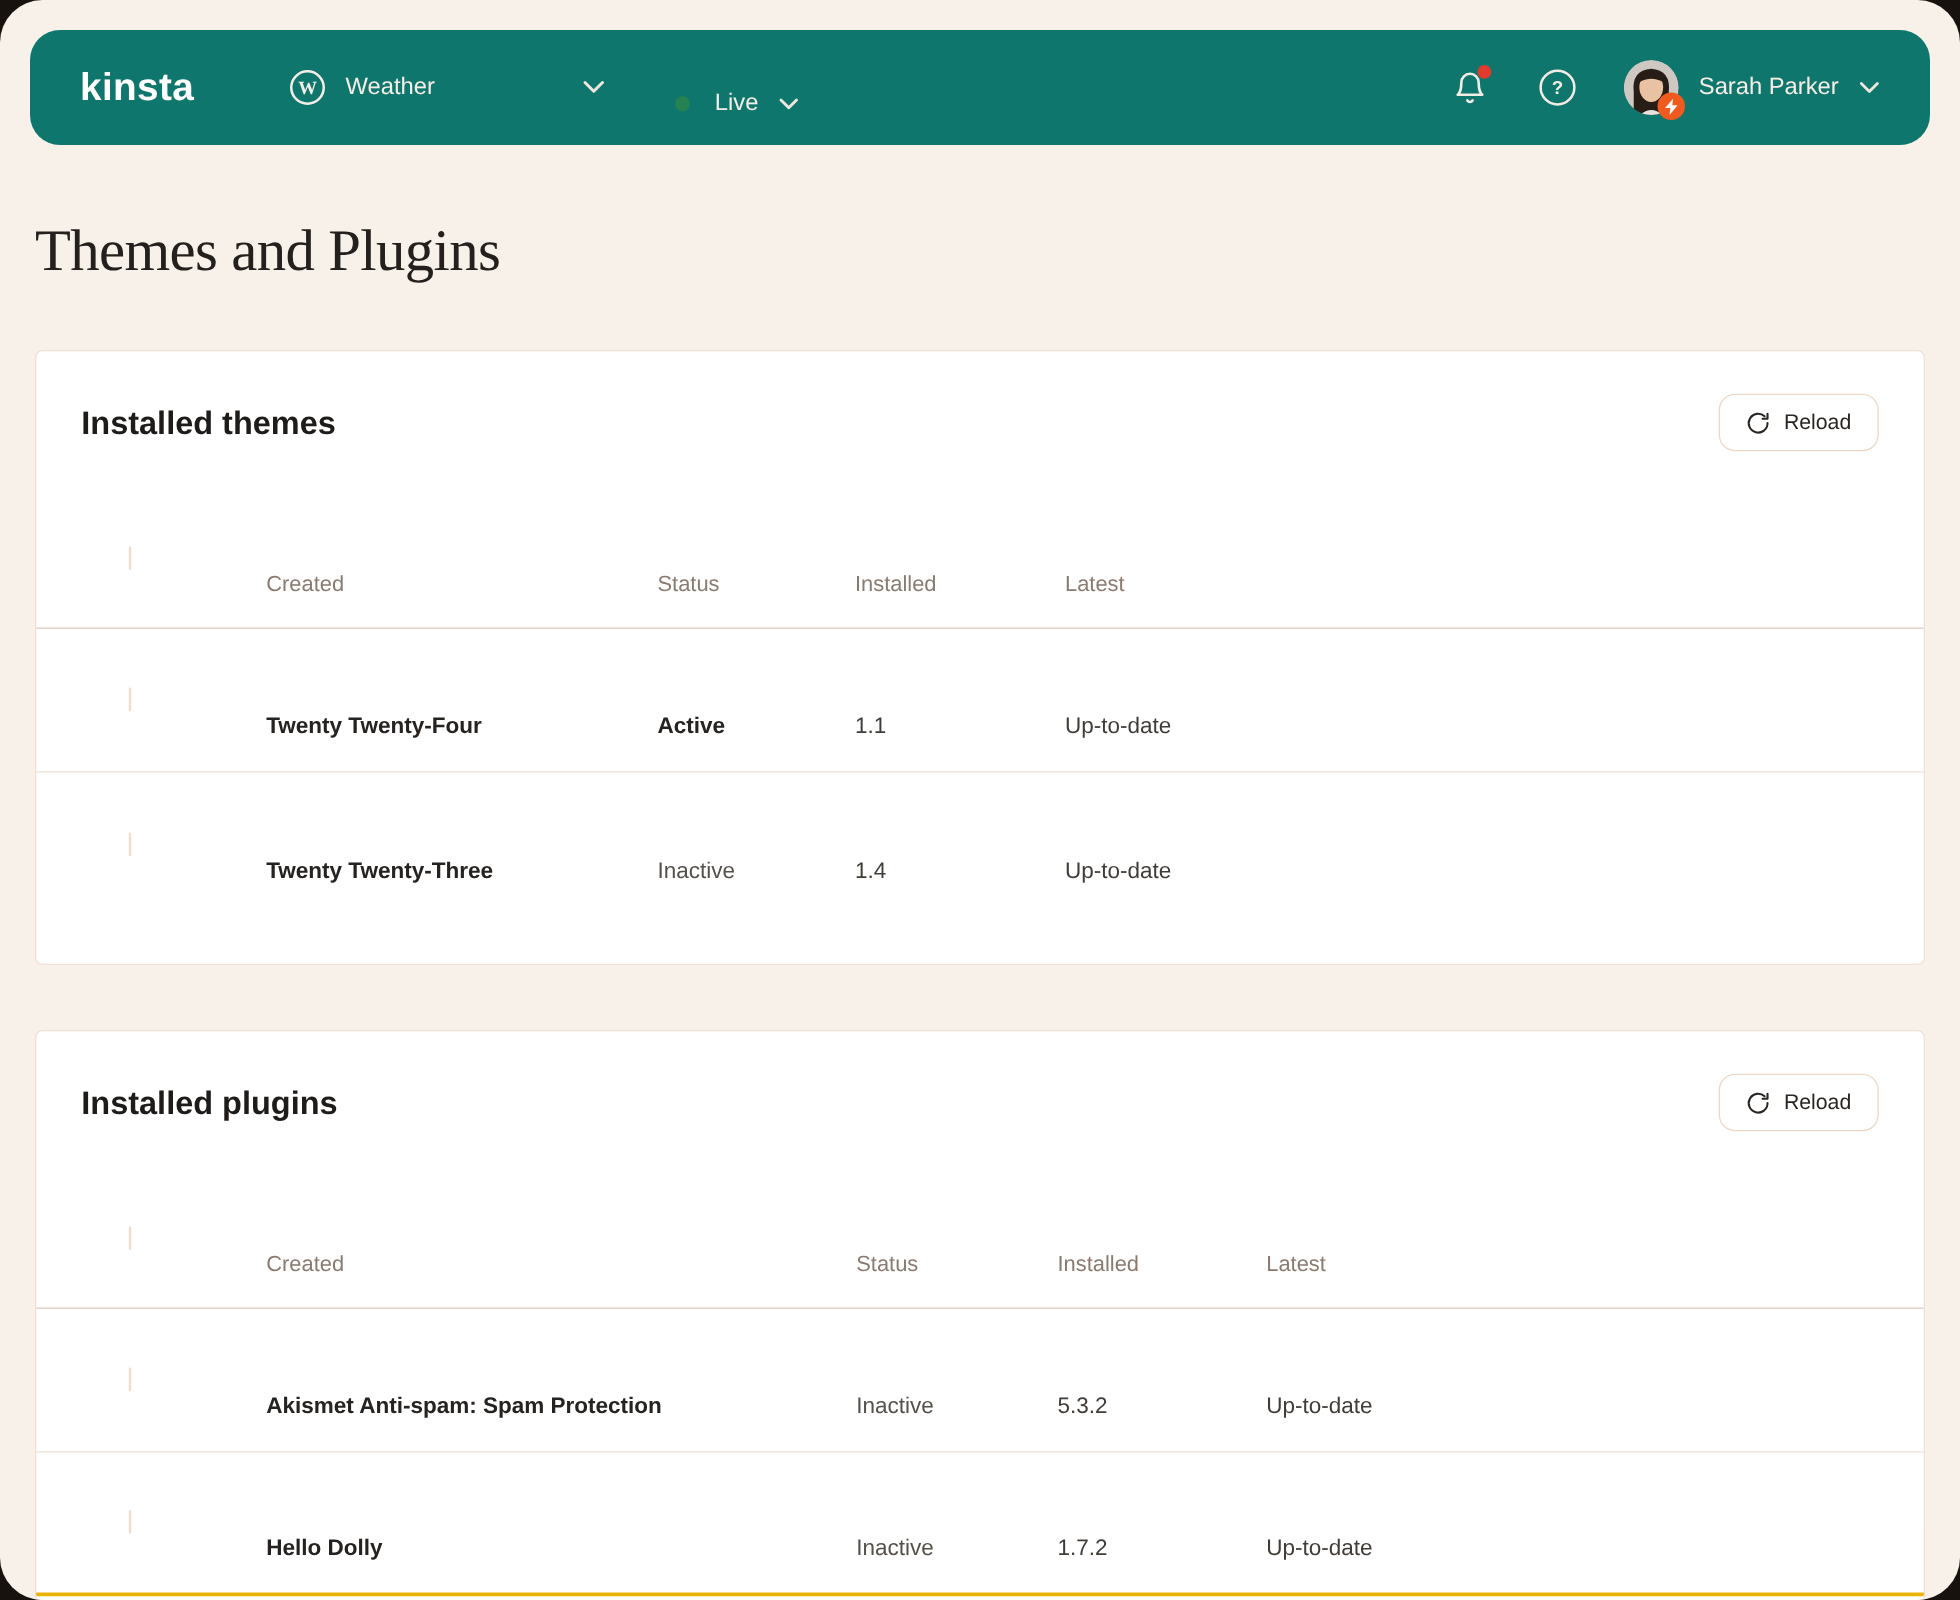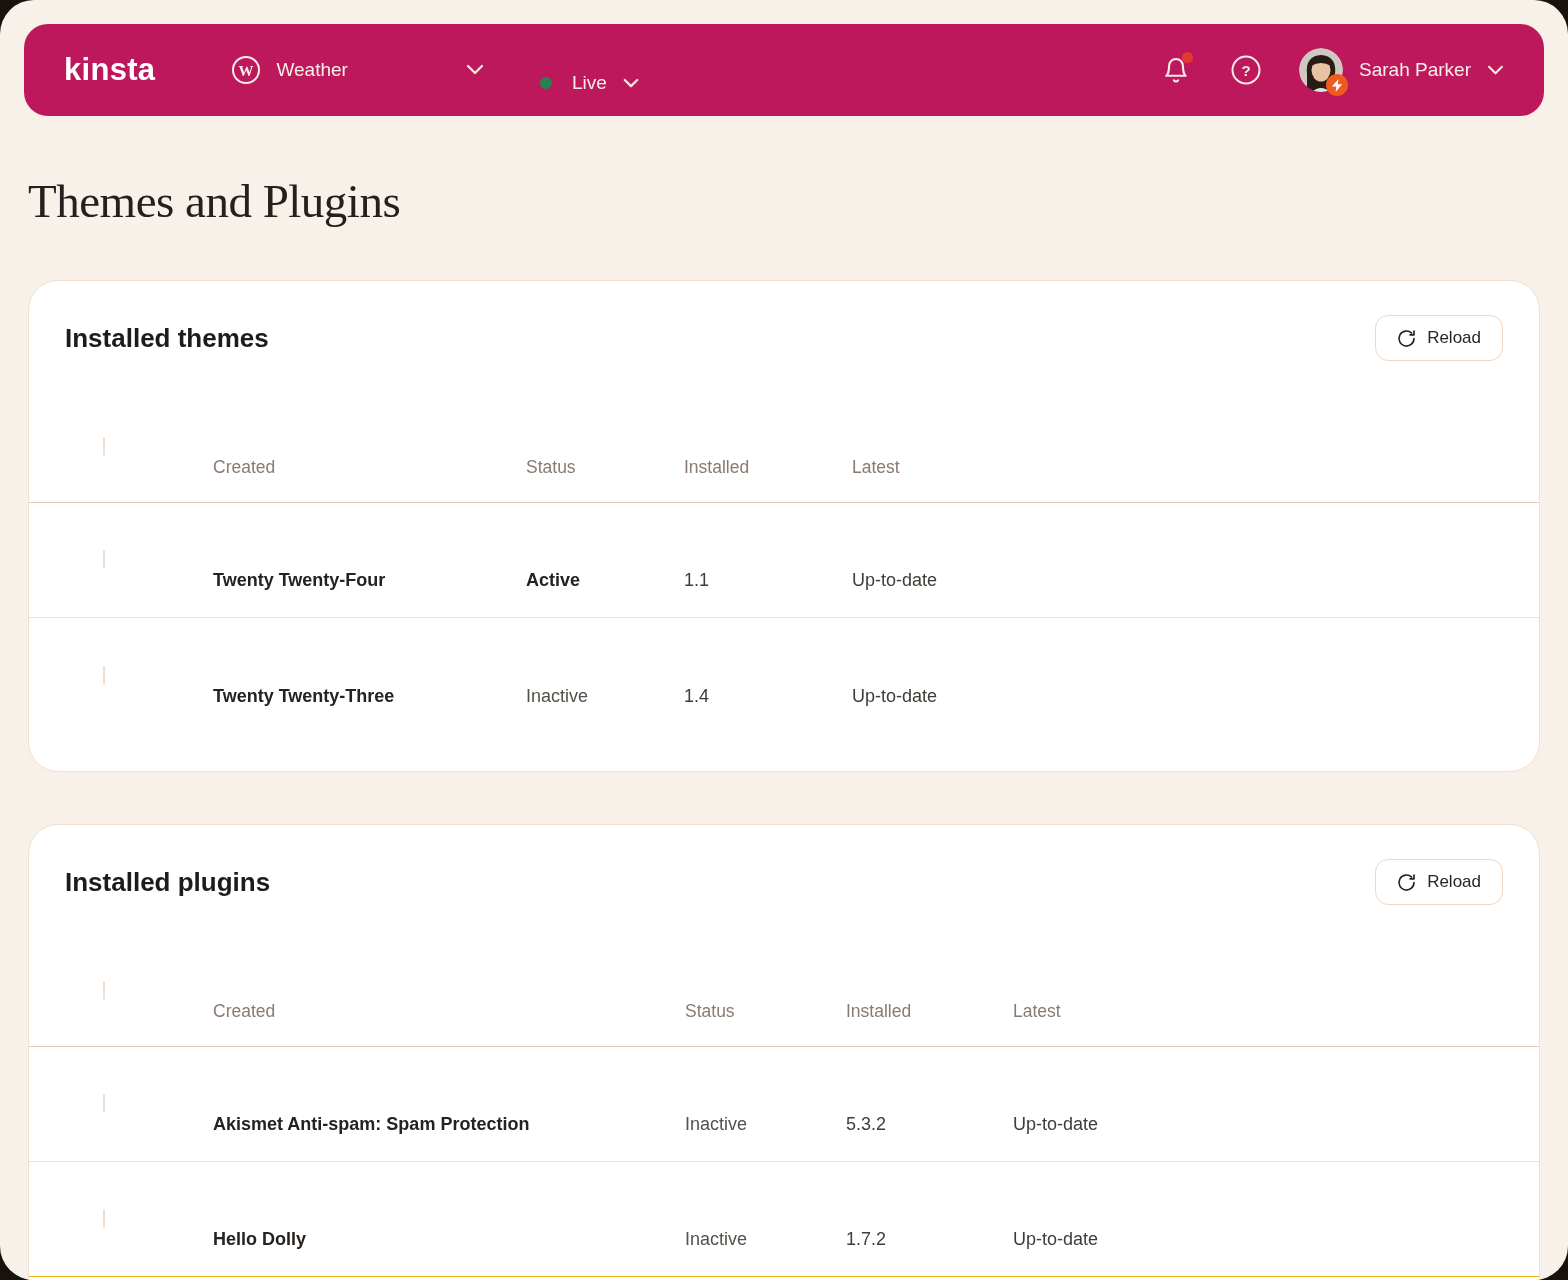--- a/index.html
+++ b/index.html
@@ -3,21 +3,21 @@
 <meta charset="utf-8">
 <style>
   * { margin:0; padding:0; box-sizing:border-box; }
   html,body { background:#18120f; }
   body { font-family:"Liberation Sans","DejaVu Sans",sans-serif; }
   .stage { position:relative; width:1568px; height:1280px; background:#f7f1ea;
            border-radius:34px; overflow:hidden; }
 
   
   .nav { position:absolute; top:24px; left:24px; right:24px; height:92px;
-         background:#be185d; border-radius:24px; display:flex; align-items:center;
+         background:#0f766e; border-radius:24px; display:flex; align-items:center;
          padding:0 40px; color:#f5eee6; }
   .brand { font-size:31px; font-weight:700; letter-spacing:.3px; color:#fff; cursor:pointer; }
   .site-select { display:flex; align-items:center; margin-left:76px; cursor:pointer; }
   .wp-badge { width:30px; height:30px; flex:0 0 auto; }
   .site-label { font-size:19px; margin-left:15px; color:#f5eee6; }
   .site-select .chev { margin-left:118px; }
   .env-select { display:flex; align-items:center; margin-left:56px; cursor:pointer;margin-top:26px; }
   .dot { width:12px; height:12px; border-radius:50%; background:#268250; }
   .env-label { font-size:19px; margin-left:20px; color:#f5eee6; }
   .env-select .chev { margin-left:16px; }
@@ -33,38 +33,38 @@
                 border-radius:50%; background:#f05a1e; display:flex; align-items:center;
                 justify-content:center; }
   .user-name { font-size:19px; color:#f5eee6; }
   .chev { display:block; }
 
   
   .content { padding:0 28px; }
   .page-title { font-family:"Liberation Serif","DejaVu Serif",serif; font-weight:500;
                 font-size:47px; letter-spacing:-.5px; color:#24201d; margin-top:58px; }
 
-  .card { background:#fff; border:1px solid #f0dfd3; border-radius:30px; margin-top:52px; }
+  .card { background:#fff; border:1px solid #f0dfd3; border-radius:6px; margin-top:52px; }
   .card.clipped { height:560px; }
   .card-head { display:flex; align-items:center; justify-content:space-between;
                padding:34px 36px 0 36px; }
   .card-title { font-size:26px; font-weight:700; color:#1f1b18; }
   .reload-btn { display:flex; align-items:center; gap:11px; height:46px; padding:0 21px;
                 background:#fff; border:1px solid #eed7c4; border-radius:13px;
                 font-family:Liberation Sans, sans-serif; font-size:17px; color:#2a2521; cursor:pointer; }
 
   .table { margin-top:30px; }
   .t-row { display:grid; align-items:center; }
   .themes-grid { grid-template-columns:184px 313px 158px 168px 1fr; }
   .plugins-grid { grid-template-columns:184px 472px 161px 167px 1fr; }
   .t-head { height:112px; border-bottom:1px solid #dcc9bc; }
   .t-head .cell { color:#8a7a70; font-size:17.5px; font-weight:400; }
   .t-data { height:115px; border-bottom:1px solid #ede0d5; }
   .t-data:last-child { border-bottom:0; }
-  .plugins .t-data:last-child { border-bottom:1px solid #eab308; }
+  .plugins .t-data:last-child { border-bottom:3px solid #eab308; }
   .cell { font-size:18px; color:#413c37;margin-top:41px; }
   .cell.name { font-weight:700; color:#26221f; }
   .cell.status-active { font-weight:700; color:#26221f; }
   .cell.status-inactive { color:#55504a; }
   .checkbox { width:31px; height:31px; margin-left:74px; background:#fff;
               border:1.5px solid #f2ddcc; border-radius:9px; cursor:pointer; }
 </style>
 </head>
 <body>
 

